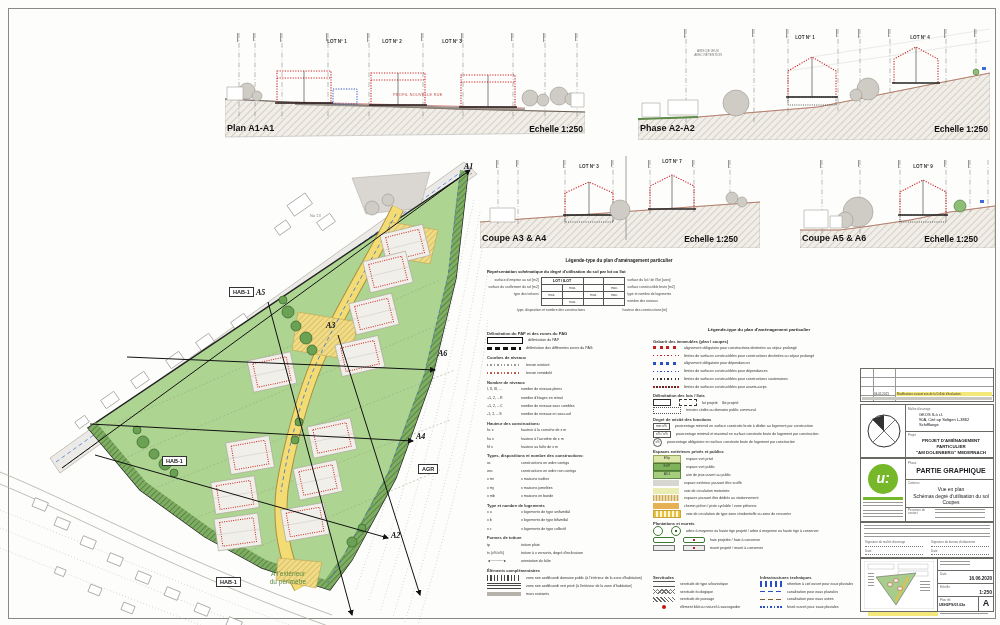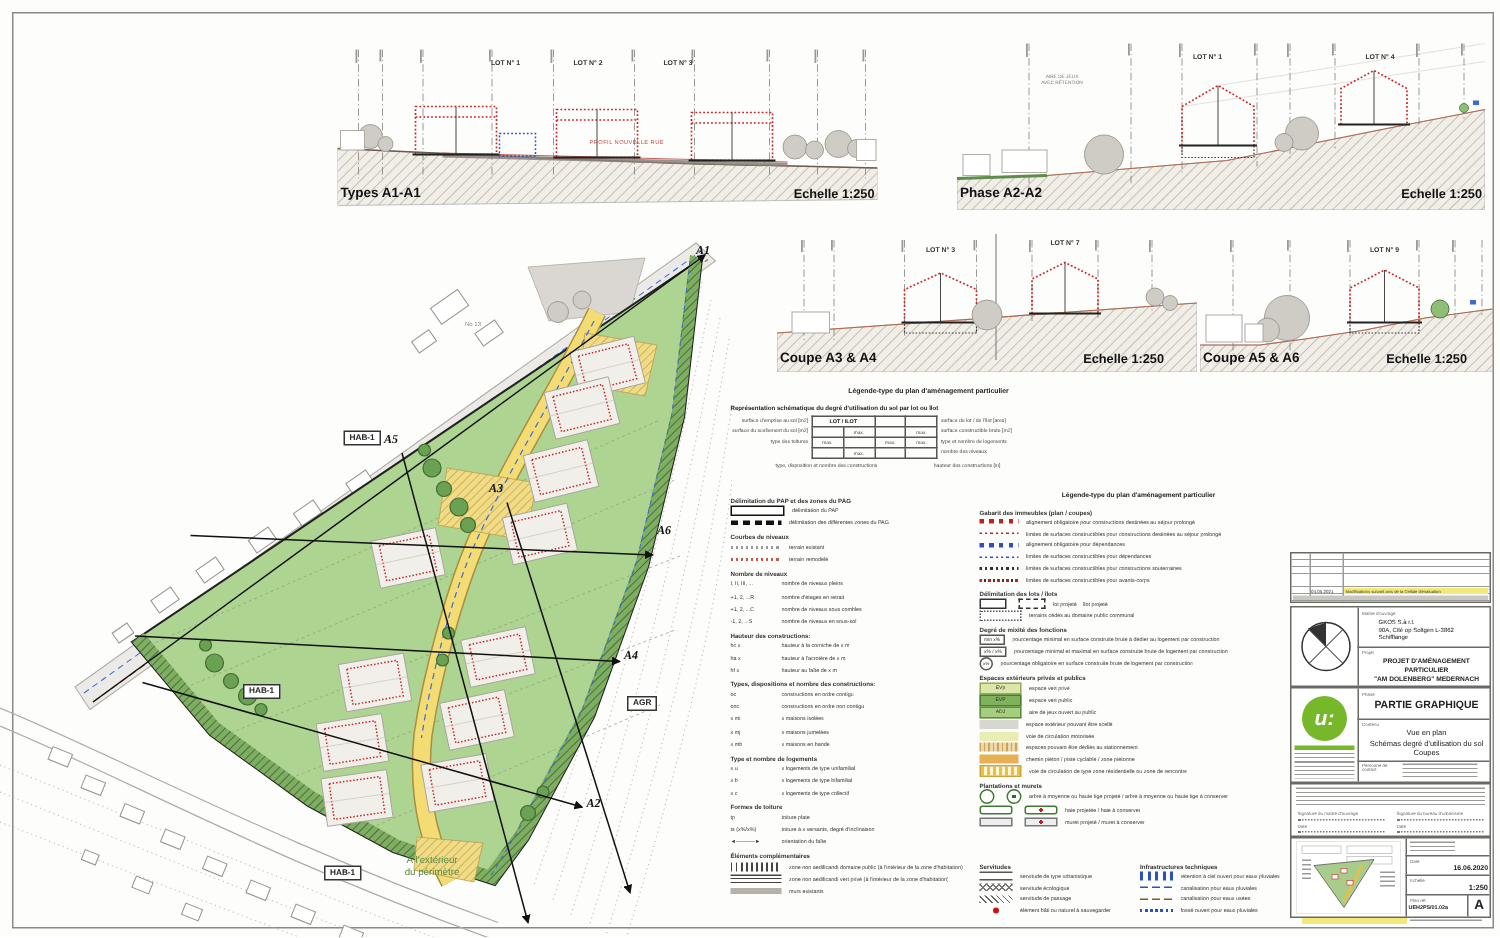--- a/index.html
+++ b/index.html
@@ -364,21 +364,21 @@
       </g>
       <g fill="#fff" stroke="#b0aca4" stroke-width="0.7">
         <polygon points="2,72 18,72 18,85 2,85"></polygon>
           <polygon points="346,78 359,78 359,92 346,92"></polygon>
       </g>
     </svg>
     <span class="abs lot-label" style="left:92px;top:24px">LOT N° 1</span>
     <span class="abs lot-label" style="left:147px;top:24px">LOT N° 2</span>
     <span class="abs lot-label" style="left:207px;top:24px">LOT N° 3</span>
     <span class="abs note-red" style="left:168px;top:78px">PROFIL NOUVELLE RUE</span>
-    <span class="abs coupe-title" style="left:2px;top:108px">Types A1-A1</span>
+    <span class="abs coupe-title" style="left:2px;top:108px">Plan A1-A1</span>
     <span class="abs coupe-scale" style="left:288px;top:109px;width:70px">Echelle 1:250</span>
   </div>
 
   <div class="abs" style="left:638px;top:15px;width:352px;height:125px">
     <svg width="352" height="125">
       <polygon points="0,104 60,102 120,97 180,92 240,80 290,70 352,58 352,125 0,125" fill="url(#pGround)" stroke="#999" stroke-width="0.4"></polygon>
       <path d="M0,104 L60,102 L120,97 L180,92 L240,80 L290,70 L352,58" stroke="#b06a50" stroke-width="0.8" fill="none"></path>
       <path d="M0,104 L60,102" stroke="#5e8c4a" stroke-width="2" fill="none"></path>
       <g stroke="#ccc" stroke-width="0.4">
           <line x1="150" y1="56" x2="352" y2="26"></line>
@@ -430,21 +430,21 @@
     <span class="abs lot-label" style="left:147px;top:20px">LOT N° 1</span>
     <span class="abs lot-label" style="left:262px;top:20px">LOT N° 4</span>
     <div class="abs note-gray" style="left:48px;top:34px;width:44px">
       <div>AIRE DE JEUX</div>
         <div>AVEC RÉTENTION</div>
     </div>
     <span class="abs coupe-title" style="left:2px;top:108px">Phase A2-A2</span>
     <span class="abs coupe-scale" style="left:280px;top:109px;width:70px">Echelle 1:250</span>
   </div>
 
-  <div class="abs" style="left:518px;top:148px;width:280px;height:100px">
+  <div class="abs" style="left:480px;top:148px;width:280px;height:100px">
     <svg width="280" height="100">
       <polygon points="0,74 280,54 280,100 0,100" fill="url(#pGround)" stroke="#999" stroke-width="0.4"></polygon>
       <path d="M0,74 L280,54" stroke="#b06a50" stroke-width="0.8" fill="none"></path>
       <line x1="146" y1="8" x2="146" y2="92" stroke="#888" stroke-width="0.8"></line>
       <g stroke="#777" stroke-width="0.5" stroke-dasharray="5,2,0.8,2">
         <line x1="18" y1="12" x2="18" y2="80"></line>
           <line x1="38" y1="12" x2="38" y2="80"></line>
         <line x1="85" y1="12" x2="85" y2="76"></line>
           <line x1="133" y1="12" x2="133" y2="74"></line>
         <line x1="170" y1="12" x2="170" y2="68"></line>

